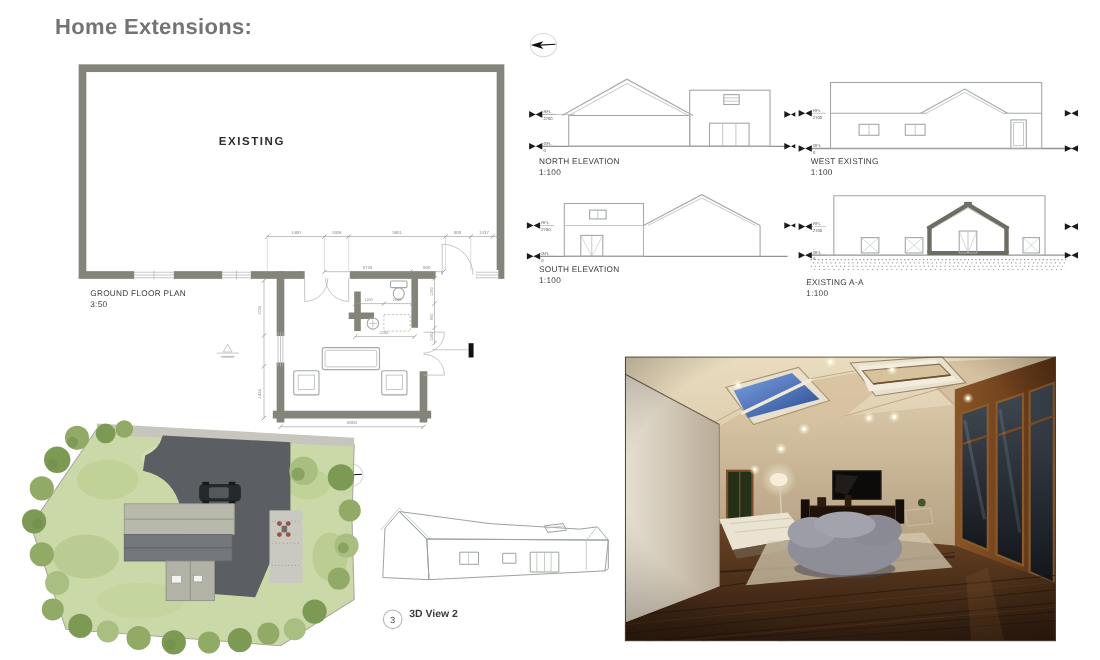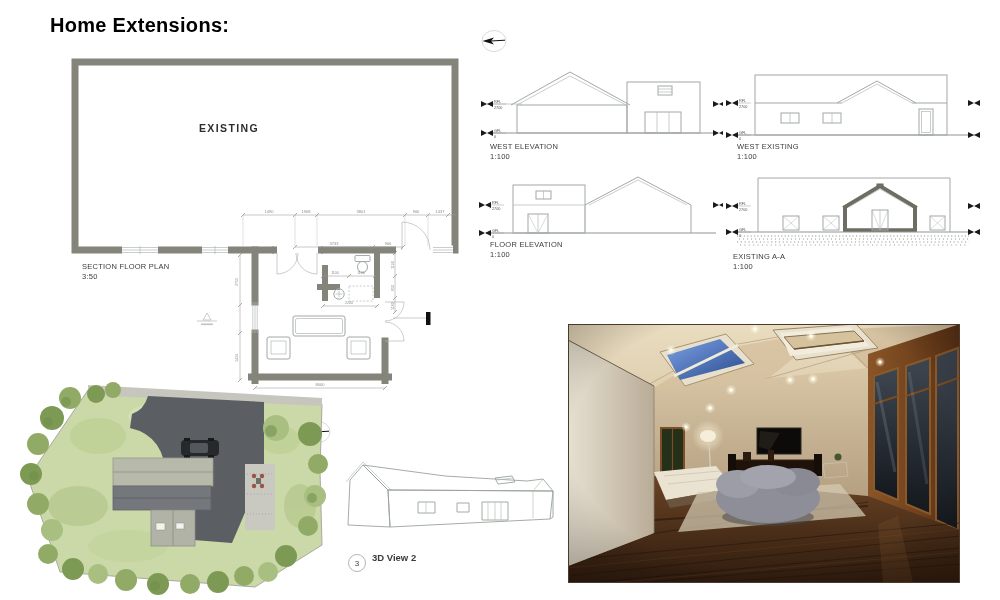--- a/index.html
+++ b/index.html
@@ -1,18 +1,18 @@
 <!DOCTYPE html>
 <html><head>
 <meta charset="utf-8">
 <style>
   html,body{margin:0;padding:0;background:#ffffff;}
   .canvas{position:relative;width:1000px;height:600px;background:#fff;overflow:hidden;
           font-family:"Liberation Sans",sans-serif;}
-  .title{position:absolute;left:50px;top:14px;font-size:20px;font-weight:bold;color:#000000;letter-spacing:.3px;}
+  .title{position:absolute;left:50px;top:14px;font-size:20px;font-weight:bold;color:#737373;letter-spacing:.3px;}
   .cap{position:absolute;font-size:7.5px;line-height:1.3;color:#3b3b3b;letter-spacing:.25px;white-space:pre;}
   svg{position:absolute;}
   svg text{font-family:"Liberation Sans",sans-serif;fill:#4a4a4a;}
   .o{fill:none;stroke:#a3a8a8;stroke-width:1;}
   .o2{fill:none;stroke:#8f9595;stroke-width:1.2;}
   .thin{fill:none;stroke:#b3b8b8;stroke-width:.7;}
   .dimline{fill:none;stroke:#9a9a9a;stroke-width:.55;}
   .tick{stroke:#8a8a8a;stroke-width:.7;}
   .dimtxt{font-size:4px;fill:#8a8a8a;}
   .dimtxt2{font-size:3.6px;fill:#8a8a8a;}
@@ -171,21 +171,21 @@
     <g>
       <line x1="268" y1="226" x2="320" y2="226" class="dimline"></line>
       <path d="M266,228 l4,-4 M292,228 l4,-4 M318,228 l4,-4" class="tick"></path>
       <text class="dimtxt2" x="280" y="224" text-anchor="middle">1100</text>
       <text class="dimtxt2" x="306" y="224" text-anchor="middle">1100</text>
       <line x1="268" y1="256" x2="322" y2="256" class="dimline"></line>
       <path d="M266,258 l4,-4 M320,258 l4,-4" class="tick"></path>
       <text class="dimtxt2" x="294" y="253.5" text-anchor="middle">2200</text>
     </g>
   </svg>
-  <div class="cap" style="left:82px;top:262px"><span>SECTION FLOOR PLAN</span><br><span>3:50</span></div>
+  <div class="cap" style="left:82px;top:262px"><span>GROUND FLOOR PLAN</span><br><span>3:50</span></div>
 
   <svg style="left:479px;top:28px" width="34" height="26" viewBox="0 0 34 26">
     <ellipse cx="15" cy="13" rx="12" ry="10.5" fill="#fff" stroke="#dadad6"></ellipse>
     <path d="M3.5,13 L15,9.5 L12,13 L15,16.5 Z" fill="#101010"></path>
     <line x1="12" y1="13" x2="26" y2="12.2" stroke="#101010" stroke-width="1"></line>
   </svg>
   <svg style="left:303px;top:419px" width="34" height="26" viewBox="0 0 34 26">
     <ellipse cx="15" cy="13" rx="12" ry="10.5" fill="#fff" stroke="#dadad6"></ellipse>
     <path d="M3.5,13 L15,9.5 L12,13 L15,16.5 Z" fill="#101010"></path>
     <line x1="12" y1="13" x2="26" y2="12.2" stroke="#101010" stroke-width="1"></line>
@@ -224,21 +224,21 @@
     </g>
     <g transform="translate(238,56)">
         <path d="M3 0 L9 -3 L9 3 Z" fill="#1a1a1a"></path>
         <path d="M3 0 L-3 3 L-3 -3 Z" fill="#1a1a1a"></path>
       </g>
     <g transform="translate(238,85)">
         <path d="M3 0 L9 -3 L9 3 Z" fill="#1a1a1a"></path>
         <path d="M3 0 L-3 3 L-3 -3 Z" fill="#1a1a1a"></path>
       </g>
   </svg>
-  <div class="cap" style="left:490px;top:142px"><span>WEST ELEVATION</span><br><span>1:100</span></div>
+  <div class="cap" style="left:490px;top:142px"><span>NORTH ELEVATION</span><br><span>1:100</span></div>
 
   <svg style="left:725px;top:48px" width="255" height="100" viewBox="0 0 255 100">
     <line x1="8" y1="87" x2="250" y2="87" class="o2"></line>
     <rect x="30" y="27" width="192" height="60" class="o"></rect>
     <line x1="30" y1="55" x2="117" y2="55" class="o"></line>
     <line x1="187" y1="55" x2="222" y2="55" class="o"></line>
     <polyline points="112,55 152,33 191,55" class="o"></polyline>
     <polyline points="117,55 152,36 187,55" class="thin"></polyline>
     <g>
       <rect x="56" y="65" width="18" height="10" class="o" stroke-width=".8"></rect>
@@ -306,21 +306,21 @@
         <path d="M3 0 L-3 3 L-3 -3 Z" fill="#1a1a1a"></path>
       <line x1="9" y1="0" x2="22" y2="0" stroke="#999" stroke-width="0.5"></line>
       <text x="10" y="-1.4" class="lvltxt">GFL</text>
       <text x="10" y="4.8" class="lvltxt">0</text>
     </g>
     <g transform="translate(238,45)">
         <path d="M3 0 L9 -3 L9 3 Z" fill="#1a1a1a"></path>
         <path d="M3 0 L-3 3 L-3 -3 Z" fill="#1a1a1a"></path>
       </g>
   </svg>
-  <div class="cap" style="left:490px;top:240px"><span>FLOOR ELEVATION</span><br><span>1:100</span></div>
+  <div class="cap" style="left:490px;top:240px"><span>SOUTH ELEVATION</span><br><span>1:100</span></div>
 
   <svg style="left:725px;top:160px" width="255" height="110" viewBox="0 0 255 110">
     <polyline points="33,72 33,18 225,18 225,72" class="o"></polyline>
     <line x1="8" y1="72" x2="248" y2="72" class="o2"></line>
     <g stroke="#9a9a90">
       <line x1="12" y1="76" x2="244" y2="76" stroke-width="1" stroke-dasharray="1.2 2.2"></line>
       <line x1="14" y1="79" x2="244" y2="79" stroke-width="1" stroke-dasharray="1 3"></line>
       <line x1="12" y1="82" x2="244" y2="82" stroke-width="1" stroke-dasharray="1.2 2.6"></line>
       <line x1="15" y1="85" x2="242" y2="85" stroke-width="1" stroke-dasharray="1 3.4"></line>
     </g>

